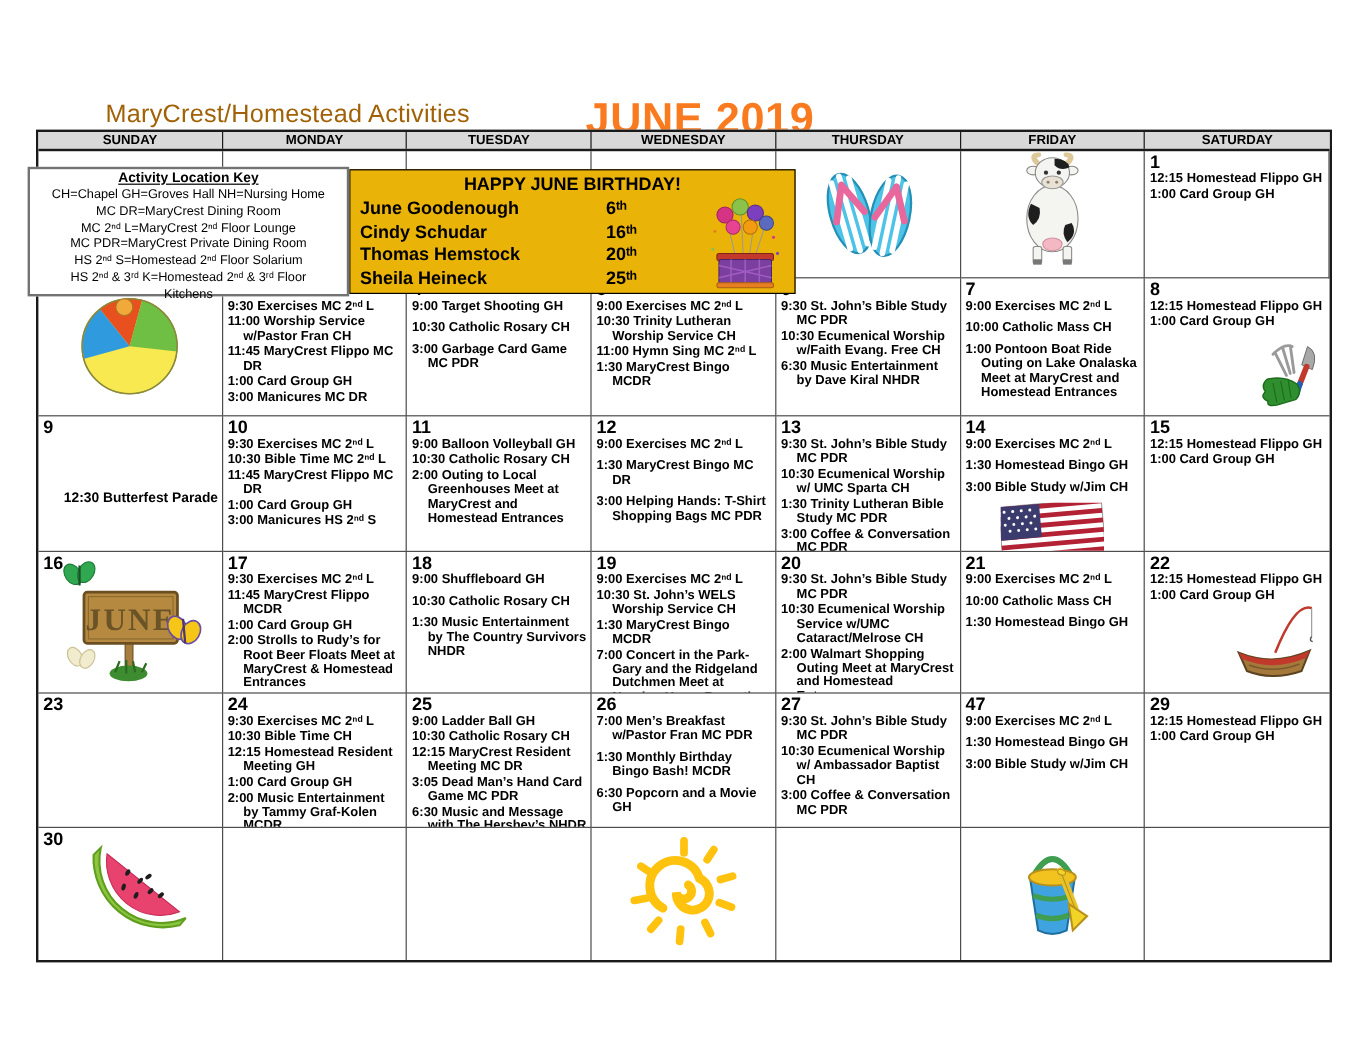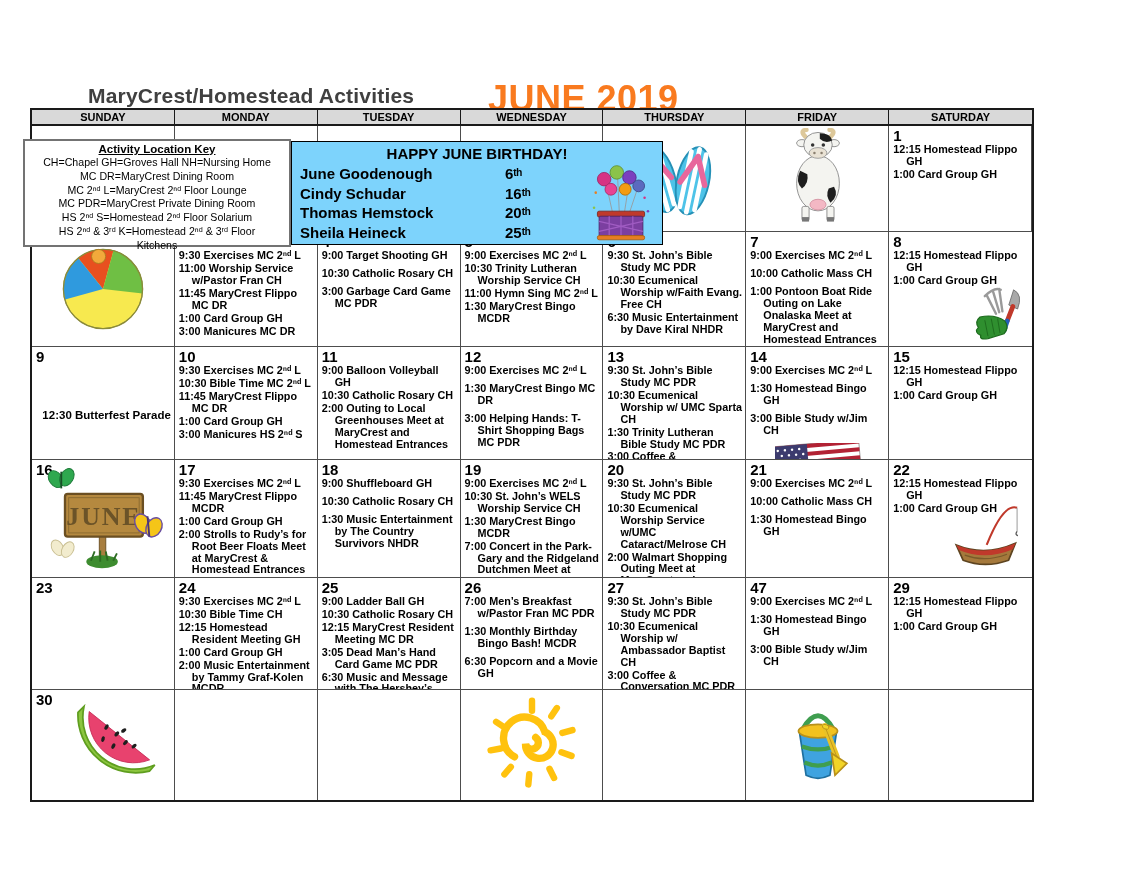--- a/index.html
+++ b/index.html
@@ -1,21 +1,21 @@
 <!DOCTYPE html>
 <html><head>
 <meta charset="utf-8">
 <style>
   *{box-sizing:border-box;margin:0;padding:0}
   html,body{background:#fff}
   body{width:1138px;height:879px;font-family:"Liberation Sans","DejaVu Sans",sans-serif;color:#000}
   .page{position:relative;width:1138px;height:879px;background:#fff;overflow:hidden}
-  .main-title{position:absolute;left:88px;top:84px;font-size:21px;font-weight:bold;color:#404040;letter-spacing:.2px}
+  .main-title{position:absolute;left:88px;top:84px;font-size:21px;font-weight:normal;color:#a16207;letter-spacing:.2px}
   .month-title{position:absolute;left:488px;top:78px;font-size:36px;font-weight:bold;color:#F97A1F;letter-spacing:.5px}
-  .calendar{position:absolute;left:30px;top:108px;width:1004px;border:2px solid #1a1a1a;background:#fff}
+  .calendar{position:absolute;left:30px;top:108px;width:1080px;border:2px solid #1a1a1a;background:#fff}
   .weekday-row{display:grid;grid-template-columns:repeat(7,1fr);height:16px;background:#d9d9d9;border-bottom:2px solid #1a1a1a}
   .weekday{border-right:1px solid #1a1a1a;display:flex;align-items:center;justify-content:center;font-size:11px;font-weight:bold}
   .weekday:last-child{border-right:none}
   .week{display:grid;grid-template-columns:repeat(7,1fr);position:relative}
   .r1{height:106px}.r2{height:115px}.r3{height:113px}.r4{height:118px}.r5{height:112px}.r6{height:110px}
   .cell{border-right:1px solid #4d4d4d;border-bottom:1px solid #4d4d4d;padding:1px 3px 1px 4px;position:relative;overflow:hidden}
   .cell:last-child{border-right:none}
   .week:last-child .cell{border-bottom:none}
   .dnum{font-size:15px;font-weight:bold;line-height:1.15}
   .ev{font-size:10.8px;font-weight:bold;line-height:1.1;padding-left:13px;text-indent:-13px;margin-bottom:1px}
@@ -23,21 +23,21 @@
   .butterfest .ev{margin-top:44px;text-align:right;padding-left:0;text-indent:0;font-size:11.5px}
   .icon-center{display:flex;align-items:center;justify-content:center}
   .abs-center{position:absolute;left:50%;top:52%;transform:translate(-50%,-50%)}
   .br-icon{position:absolute;right:2px;bottom:1px}
   .flag-wrap{display:block;margin:4px auto 0;width:86px}
   .melon-wrap{position:absolute;left:38px;top:6px}
   
   .key-box{position:absolute;left:-9px;top:13px;width:268px;height:108px;background:#fff;border:2px solid #737373;z-index:6;text-align:center;padding:2px 4px}
   .key-title{font-size:11.5px;font-weight:bold;text-decoration:underline;margin-bottom:1px}
   .key-line{font-size:10.6px;font-weight:normal;line-height:1.3}
-  .bday-box{position:absolute;left:259px;top:15px;width:372px;height:104px;background:#7dd3fc;border:1px solid #000;z-index:5;padding:3px 8px}
+  .bday-box{position:absolute;left:259px;top:15px;width:372px;height:104px;background:#eab308;border:1px solid #000;z-index:5;padding:3px 8px}
   .bday-title{text-align:center;font-size:15px;font-weight:bold;margin-bottom:2px}
   .bday-row{display:flex;font-size:15px;font-weight:bold;line-height:1.3}
   .bday-name{width:205px}
   .bday-day{width:60px}
   .cake-wrap{position:absolute;right:6px;top:22px}
 </style>
 </head>
 <body>
 
 <div class="page">

